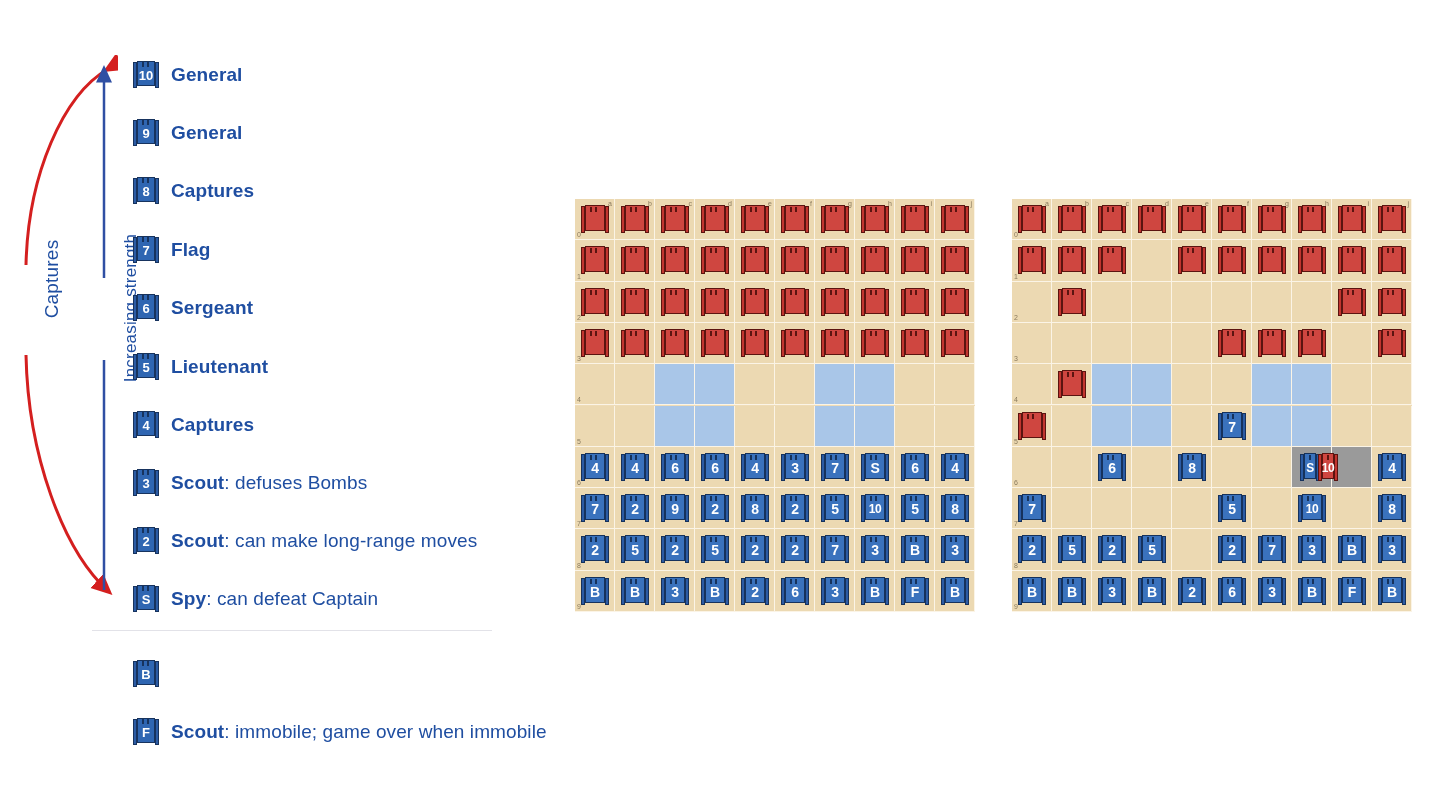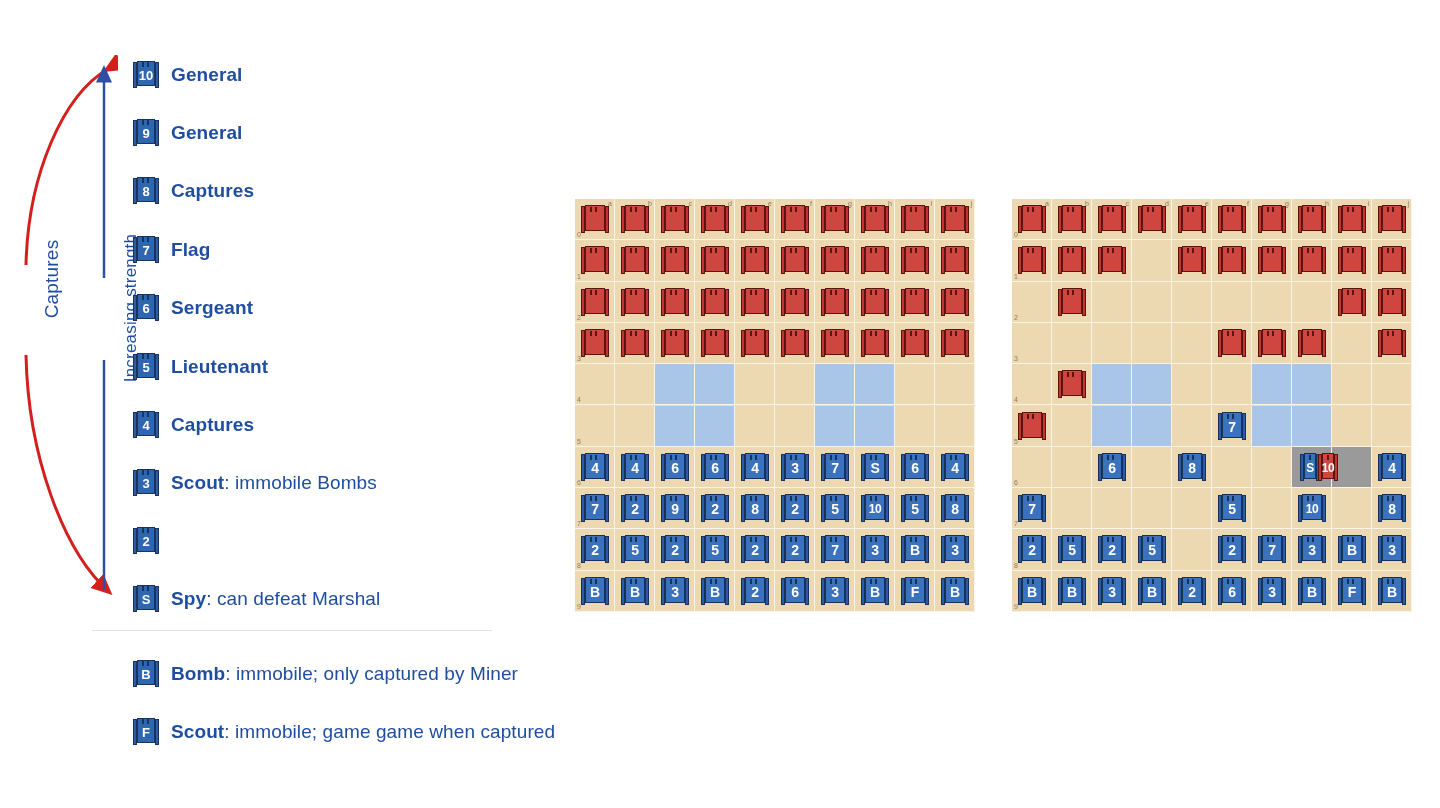--- a/index.html
+++ b/index.html
@@ -193,69 +193,69 @@
       </div>
       <div class="rank-row" style="top: 466px;">
         <div class="chip">
           <div class="post l"></div>
           <div class="post r"></div>
           <div class="body">
             <div class="crn"></div>
             <span class="txt">3</span>
           </div>
         </div>
-        <div class="rank-label"><b>Scout</b><span>: immobile Bombs</span></div>
+        <div class="rank-label"><b>Scout</b><span>: defuses Bombs</span></div>
       </div>
       <div class="rank-row" style="top: 524px;">
         <div class="chip">
           <div class="post l"></div>
           <div class="post r"></div>
           <div class="body">
             <div class="crn"></div>
             <span class="txt">2</span>
           </div>
         </div>
+        <div class="rank-label"><b>Scout</b><span>: can make long-range moves</span></div>
       </div>
       <div class="rank-row" style="top: 582px;">
         <div class="chip">
           <div class="post l"></div>
           <div class="post r"></div>
           <div class="body">
             <div class="crn"></div>
             <span class="txt">S</span>
           </div>
         </div>
-        <div class="rank-label"><b>Spy</b><span>: can defeat Marshal</span></div>
+        <div class="rank-label"><b>Spy</b><span>: can defeat Captain</span></div>
       </div>
     </div>
 
   <div class="divider"></div>
 
   <div id="special-rows">
       <div class="special-row" style="top: 657px;">
         <div class="chip">
           <div class="post l"></div>
           <div class="post r"></div>
           <div class="body">
             <div class="crn"></div>
             <span class="txt">B</span>
           </div>
         </div>
-        <div class="rank-label"><b>Bomb</b><span>: immobile; only captured by Miner</span></div>
       </div>
       <div class="special-row" style="top: 715px;">
         <div class="chip">
           <div class="post l"></div>
           <div class="post r"></div>
           <div class="body">
             <div class="crn"></div>
             <span class="txt">F</span>
           </div>
         </div>
-        <div class="rank-label"><b>Scout</b><span>: immobile; game game when captured</span></div>
+        <div class="rank-label"><b>Scout</b><span>: immobile; game over when immobile</span></div>
       </div>
     </div>
 </div>
 
 <div class="board" id="board-left">
     <div class="cell" style="left: 0px; top: 0px;">
       <span class="corner-col">a</span>
       <span class="corner-row">0</span>
     </div>
     <div class="cell" style="left: 40px; top: 0px;">

